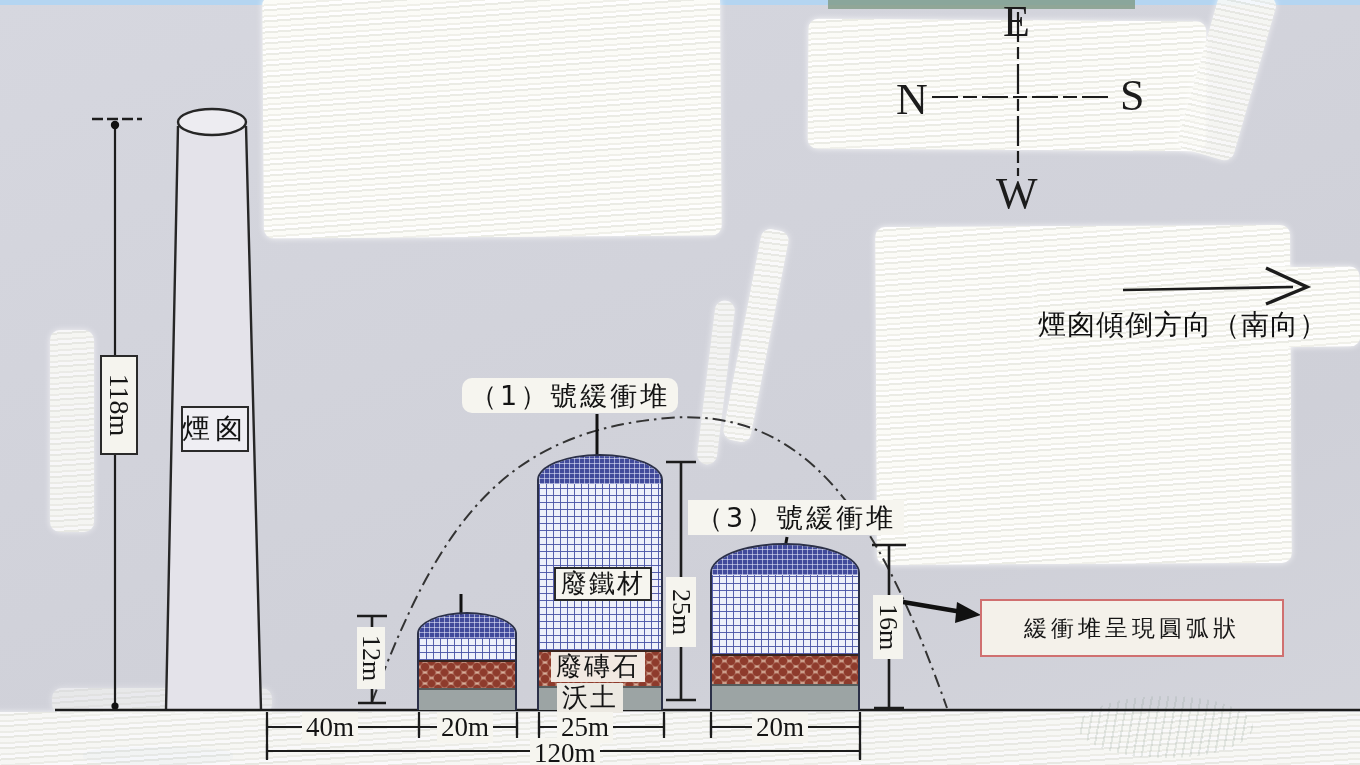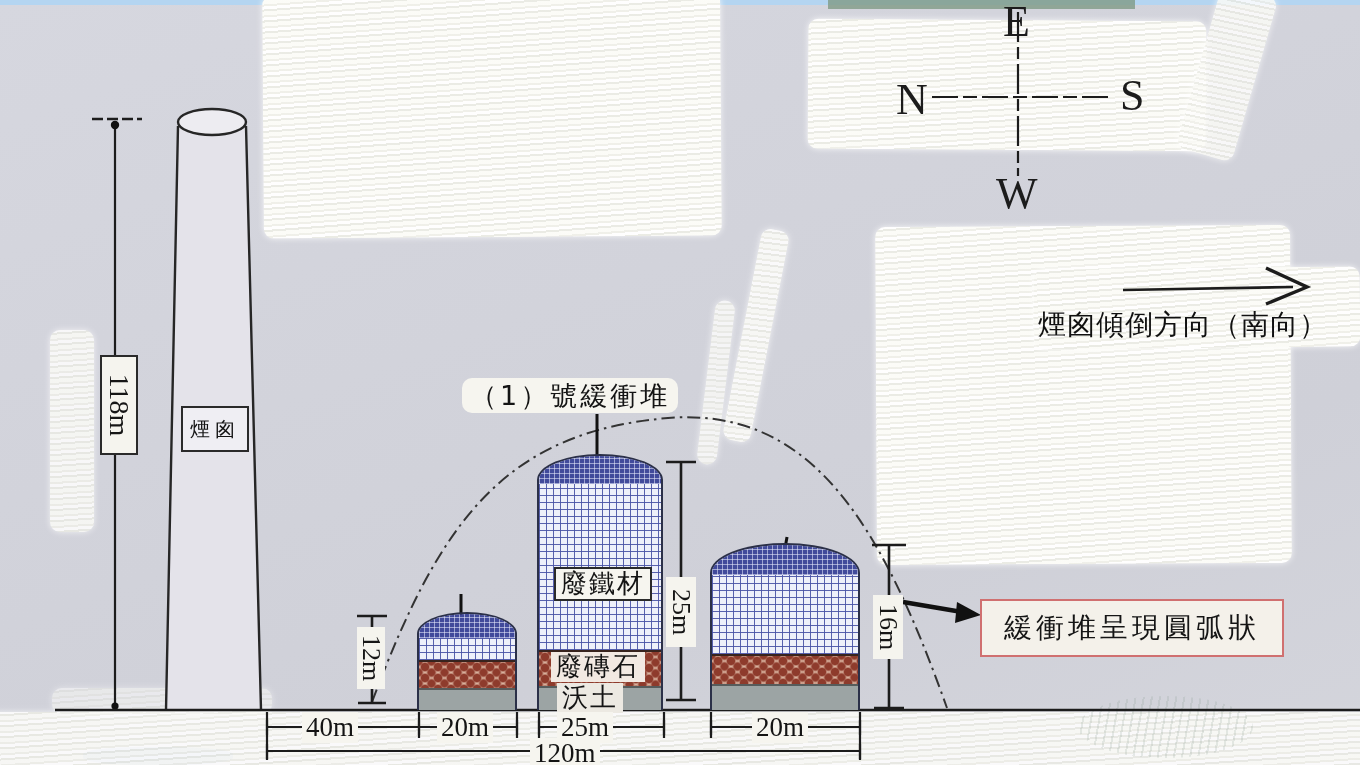--- a/index.html
+++ b/index.html
@@ -57,21 +57,21 @@
     position:absolute;background:#f5f4ee;font-family:"Liberation Serif",serif;
     font-size:26px;text-align:center;transform:rotate(90deg);white-space:nowrap;
   }
   .compass-letter{
     position:absolute;font-family:"Liberation Serif",serif;font-size:44px;color:#1c1c1c;
   }
   #note-box{
     position:absolute;left:980px;top:599px;width:300px;height:54px;
     border:2px solid #d07070;background:#f4f1ea;
     display:flex;align-items:center;justify-content:center;
-    font-size:28px;letter-spacing:4px;color:#151515;
+    font-size:23px;letter-spacing:4px;color:#151515;
   }
   #toppling-text{
     position:absolute;left:1038px;top:306px;width:326px;
     font-size:28px;letter-spacing:1px;color:#111;
   }
   svg{position:absolute;left:0;top:0;}
   .scribble{
     position:absolute;border-radius:50%;
     background-image:repeating-linear-gradient(100deg, rgba(110,135,120,.3) 0 2px, transparent 2px 8px);
   }
@@ -173,26 +173,27 @@
   </div>
 
   <div class="pile" style="left:710px;top:543px;width:150px;height:167px;border-radius:50% 50% 0 0 / 30px 30px 0 0;border-bottom:none;">
     <div class="layer grid-dark" style="top:0;height:30px;"></div>
     <div class="layer grid-light" style="top:30px;height:79px;"></div>
     <div class="layer bricks" style="top:109px;height:30px;"></div>
     <div class="layer soil" style="top:139px;height:28px;"></div>
   </div>
 
   <div class="lbl ptitle" style="left:462px;top:378px;border-radius:10px;">（1）號緩衝堆</div>
+  <div class="lbl ptitle" style="left:688px;top:500px;">（3）號緩衝堆</div>
 
   <div class="lbl laylbl boxed" style="left:554px;top:567px;">廢鐵材</div>
   <div class="lbl laylbl" style="left:551px;top:652px;background:#f2e9e2;">廢磚石</div>
   <div class="lbl laylbl" style="left:557px;top:683px;background:#ece9e2;">沃土</div>
 
-  <div class="lbl boxed" style="left:181px;top:406px;width:64px;height:42px;font-size:20px;letter-spacing:5px;display:flex;align-items:center;justify-content:center;background:#efeef3;">煙囪</div>
+  <div class="lbl boxed" style="left:181px;top:406px;width:64px;height:42px;font-size:28px;letter-spacing:5px;display:flex;align-items:center;justify-content:center;background:#efeef3;">煙囪</div>
   <div class="vlabel boxed" style="left:69px;top:386px;width:96px;height:34px;line-height:34px;font-size:28px;">118m</div>
 
   <div class="vlabel" style="left:646px;top:597px;width:70px;height:30px;line-height:30px;">25m</div>
   <div class="vlabel" style="left:856px;top:612px;width:64px;height:30px;line-height:30px;">16m</div>
   <div class="vlabel" style="left:340px;top:644px;width:62px;height:28px;line-height:28px;">12m</div>
 
   <div class="lbl dimlbl" style="left:302px;top:712px;">40m</div>
   <div class="lbl dimlbl" style="left:437px;top:712px;">20m</div>
   <div class="lbl dimlbl" style="left:557px;top:712px;">25m</div>
   <div class="lbl dimlbl" style="left:752px;top:712px;">20m</div>

